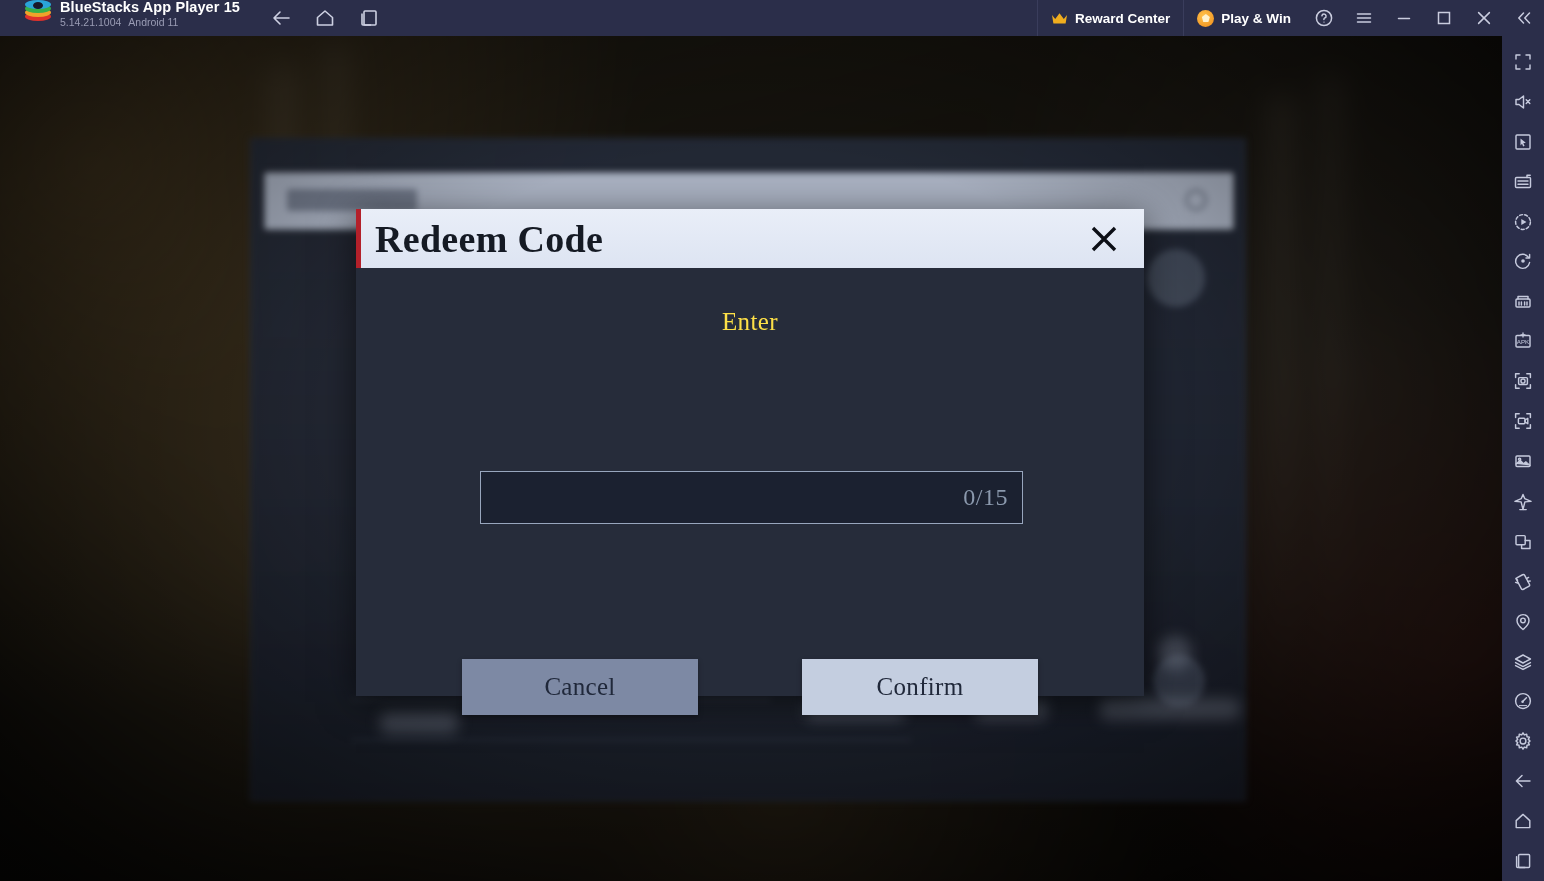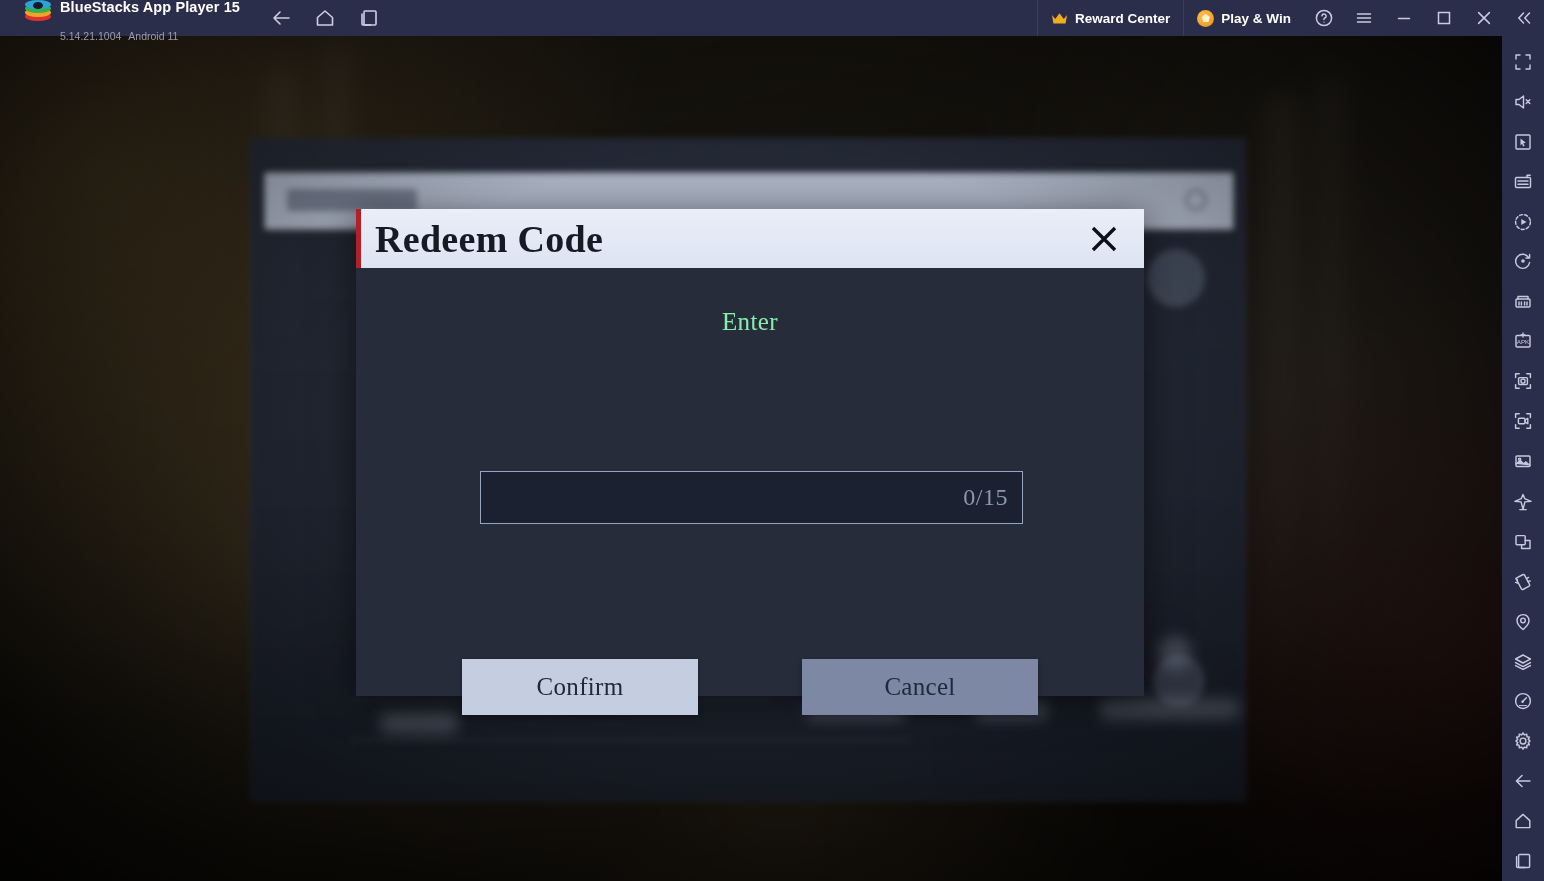--- a/index.html
+++ b/index.html
@@ -28,21 +28,21 @@
   .bs-logo .l1{ top:12px; background:#e0322c; }
   .bs-logo .l2{ top:8px;  background:#f0a32a; }
   .bs-logo .l3{ top:4px;  background:#38b04a; }
   .bs-logo .l4{ top:0px;  background:#2aa4d8; }
   .bs-logo .eye{
     position:absolute; top:2px; left:8px; width:10px; height:7px;
     border-radius:50%; background:#18182a;
   }
   .brand-txt{ line-height:1.05; }
   .brand-title{ color:#fff; font-size:14.5px; font-weight:700; letter-spacing:.1px; white-space:nowrap;}
-  .brand-sub{ color:#9a9cb4; font-size:10.5px; font-weight:400; margin-top:16px; white-space:nowrap;}
+  .brand-sub{ color:#9a9cb4; font-size:10.5px; font-weight:400; margin-top:2px; white-space:nowrap;}
   .brand-sub span{ margin-right:7px; }
 
   #navicons{ display:flex; align-items:center; gap:22px; margin-left:20px; }
   .navic{ width:22px; height:22px; display:flex; align-items:center; justify-content:center; cursor:pointer;}
   .navic svg{ stroke:#cdd0e2; fill:none; stroke-width:1.6; }
 
   #tbright{ margin-left:auto; display:flex; align-items:stretch; height:36px; }
   .tb-pill{
     display:flex; align-items:center; gap:7px;
     padding:0 13px; height:36px; cursor:pointer;
@@ -154,21 +154,21 @@
     cursor:pointer;
   }
   #modal-close svg{ stroke:#0c0f16; stroke-width:3.4; fill:none; }
 
   #modal-body{
     position:relative; height:428px;
     background:#262c3a;
   }
   #enter-label{
     text-align:center; padding-top:40px;
-    color:#86efac; font-family:"Liberation Serif", serif;
+    color:#fde047; font-family:"Liberation Serif", serif;
     font-size:25px; letter-spacing:.4px;
   }
   #code-input{
     position:absolute; left:124px; top:203px; width:543px; height:53px;
     background:#1b2130; border:1px solid #98a6bd;
     display:flex; align-items:center; justify-content:flex-end;
     cursor:text;
   }
   #code-input .val{
     color:#8b99ad; font-family:"Liberation Serif", serif; font-size:24px;
@@ -246,22 +246,22 @@
   </div>
 
   <div id="modal-body">
     <div id="enter-label">Enter</div>
 
     <div id="code-input">
       <span class="val">0/15</span>
     </div>
 
     <div id="modal-actions">
+      <div class="mbtn" id="btn-cancel">Cancel</div>
       <div class="mbtn" id="btn-confirm">Confirm</div>
-      <div class="mbtn" id="btn-cancel">Cancel</div>
     </div>
   </div>
 </div>
 
 <div id="titlebar">
   <div id="brand">
     <div class="bs-logo">
       <div class="lay l1"></div>
         <div class="lay l2"></div>
         <div class="lay l3"></div>

